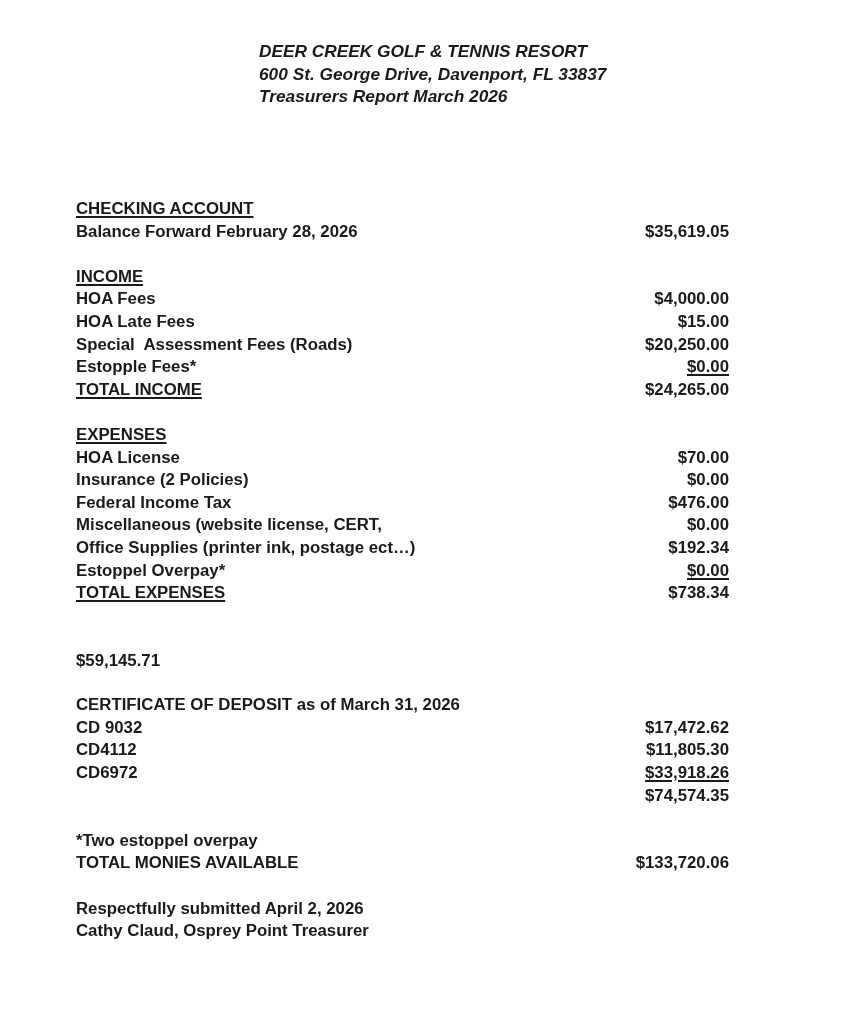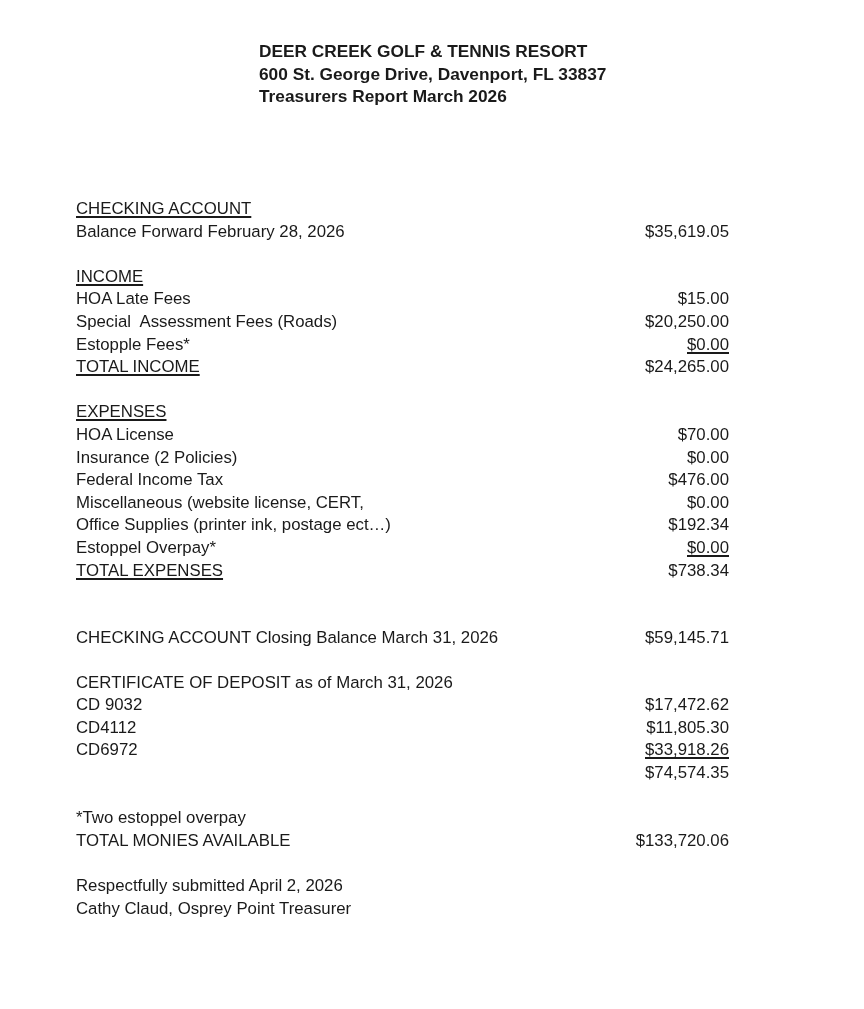--- a/index.html
+++ b/index.html
@@ -1,22 +1,22 @@
 <!DOCTYPE html>
 <html><head>
 <meta charset="utf-8">
 <style>
   html, body { margin: 0; padding: 0; background: #ffffff; }
   body { width: 864px; height: 1009px; position: relative; overflow: hidden;
          font-family: "Liberation Sans", sans-serif; color: #1a1a1a; }
   .header { position: absolute; left: 259px; top: 40px; }
-  .header .hl { font-weight: bold; font-size: 17.3px; line-height: 22.7px; white-space: nowrap; }
+  .header .hl { font-weight: bold; font-size: 17.3px; line-height: 22.7px; white-space: nowrap; font-style: italic; }
   .body { position: absolute; left: 76px; top: 198px; width: 653px; }
   .row { display: flex; justify-content: space-between; align-items: baseline;
-         font-weight: normal; font-size: 16.8px; line-height: 22.6px; white-space: nowrap; }
+         font-weight: bold; font-size: 16.8px; line-height: 22.6px; white-space: nowrap; }
   .row .amt { }
   .u { text-decoration: underline; text-underline-offset: 2px; text-decoration-thickness: 1.5px; }
   .gap { height: 22.6px; }
   .gap2 { height: 45px; }
   .gapcd { height: 22px; }
 </style>
 </head>
 <body>
 
 <div class="header">
@@ -32,20 +32,24 @@
   </div>
   <div class="row">
     <span>Balance Forward February 28, 2026</span>
     <span class="amt">$35,619.05</span>
   </div>
 
   <div class="gap"></div>
 
   <div class="row">
     <span class="u">INCOME</span>
+  </div>
+  <div class="row">
+    <span>HOA Fees</span>
+    <span class="amt">$4,000.00</span>
   </div>
   <div class="row">
     <span>HOA Late Fees</span>
     <span class="amt">$15.00</span>
   </div>
   <div class="row">
     <span style="white-space:pre">Special  Assessment Fees (Roads)</span>
     <span class="amt">$20,250.00</span>
   </div>
   <div class="row">
@@ -87,21 +91,20 @@
     <span class="amt u">$0.00</span>
   </div>
   <div class="row">
     <span class="u">TOTAL EXPENSES</span>
     <span class="amt">$738.34</span>
   </div>
 
   <div class="gap2"></div>
 
   <div class="row">
-    <span>CHECKING ACCOUNT Closing Balance March 31, 2026</span>
     <span class="amt">$59,145.71</span>
   </div>
 
   <div class="gapcd"></div>
 
   <div class="row">
     <span>CERTIFICATE OF DEPOSIT as of March 31, 2026</span>
   </div>
   <div class="row">
     <span>CD 9032</span>

